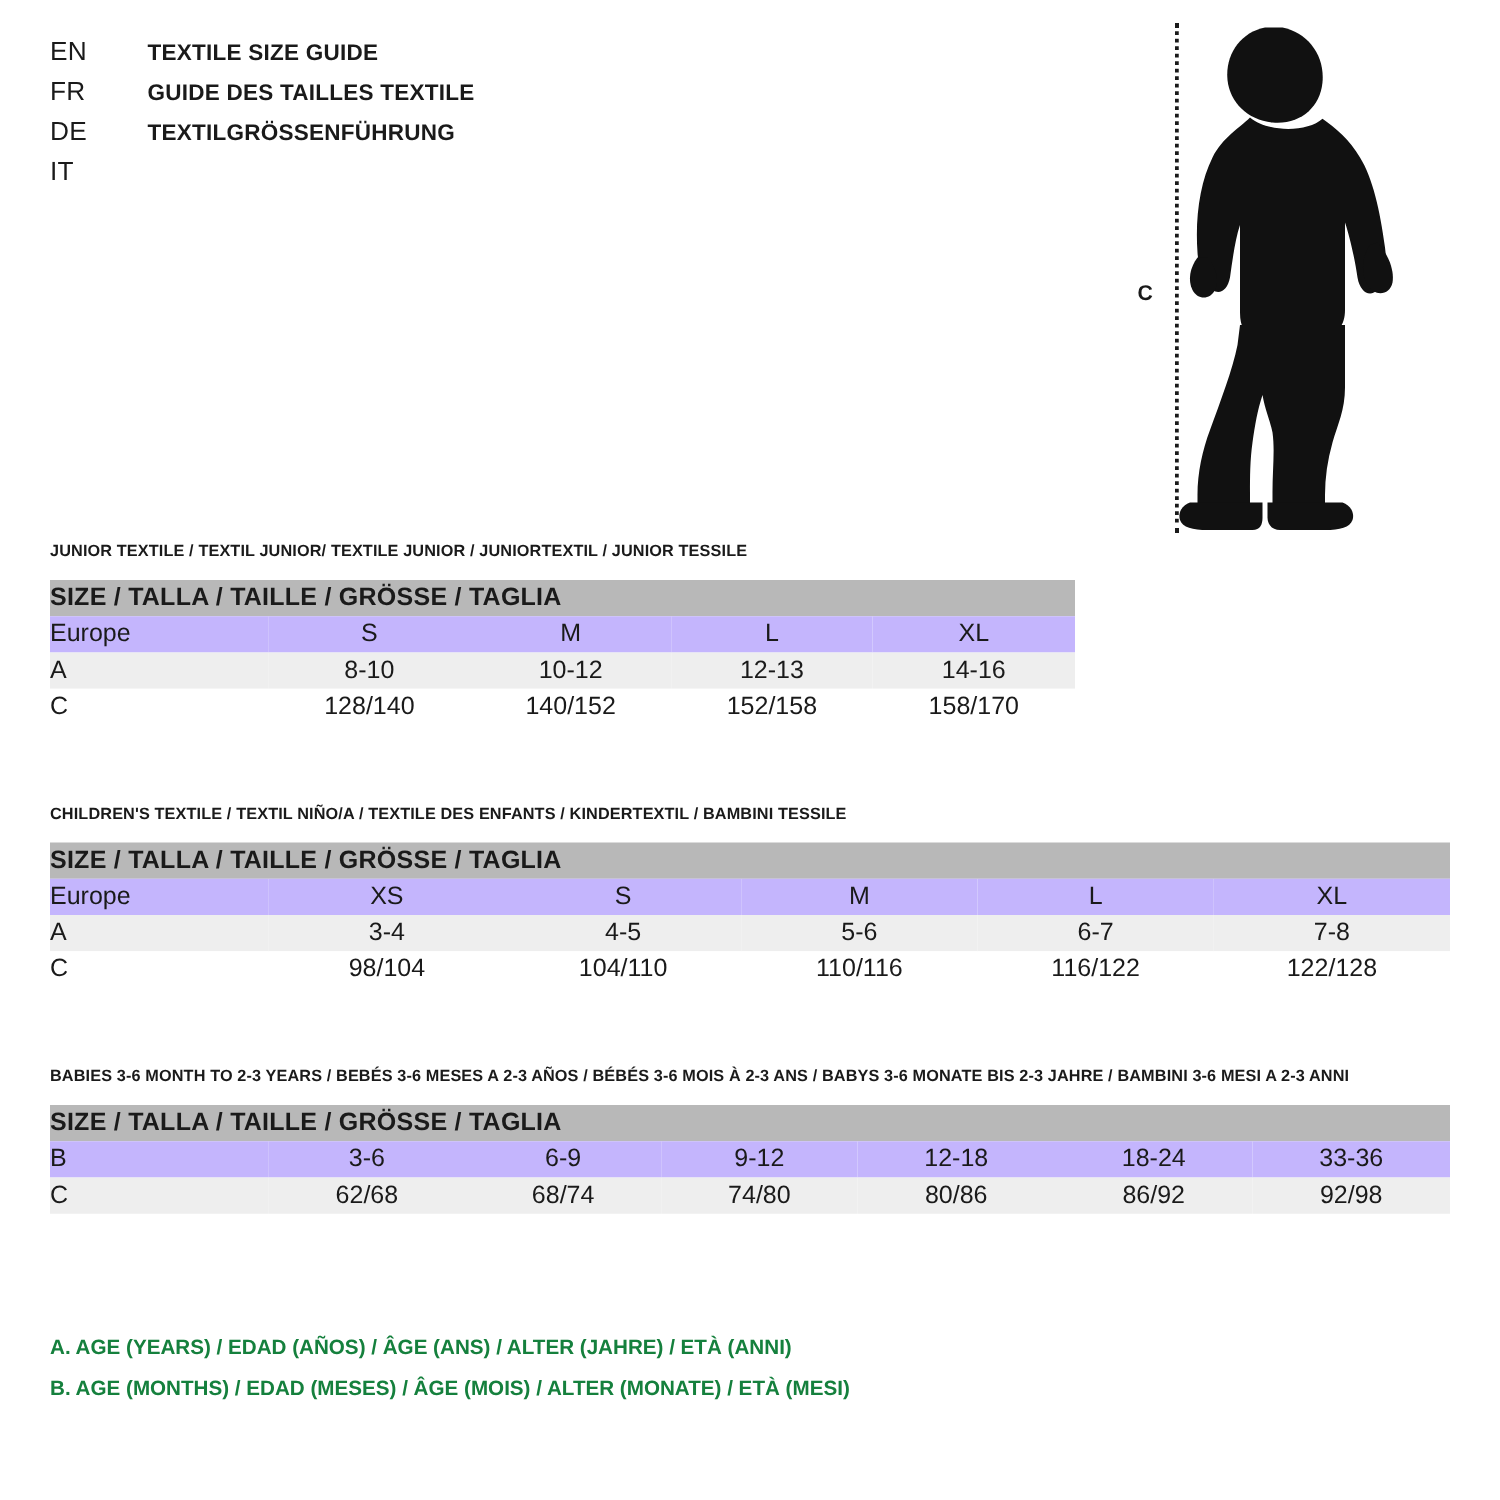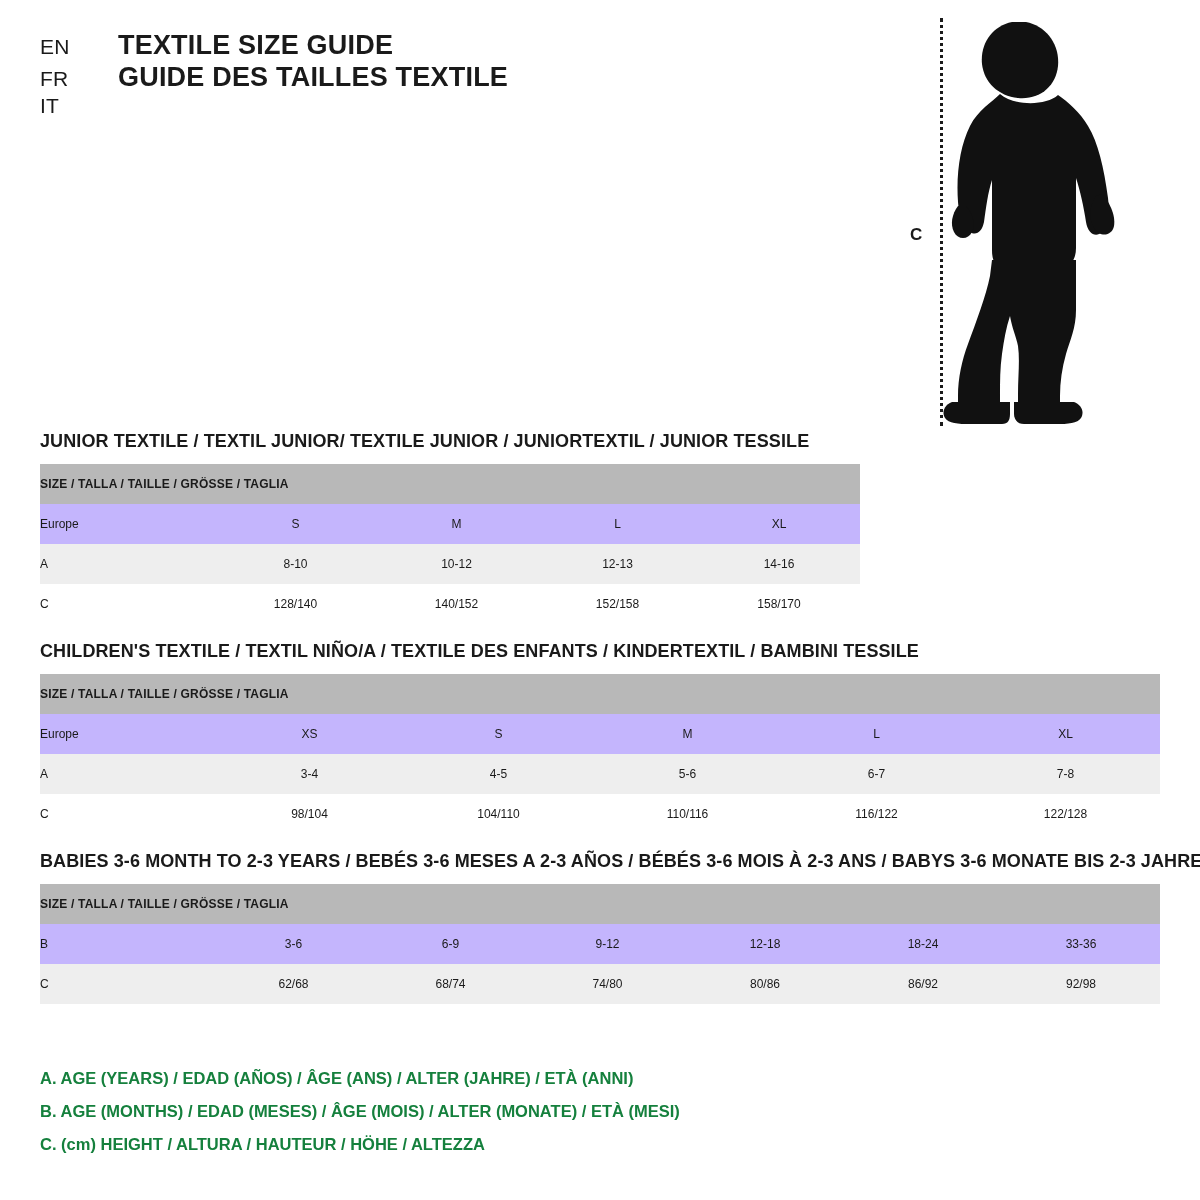--- a/index.html
+++ b/index.html
@@ -35,21 +35,21 @@
     height: 32px;
   }
   .header-lang {
     width: 78px;
     font-size: 21px;
     font-weight: 400;
     letter-spacing: 0.2px;
     color: #1a1a1a;
   }
   .header-text {
-    font-size: 27px;
+    font-size: 18px;
     font-weight: 700;
     letter-spacing: 0.2px;
     color: #1a1a1a;
   }
 
   
   .figure {
     position: absolute;
     left: 900px;
     top: 10px;
@@ -74,37 +74,37 @@
     border-left: 3px dotted #1a1a1a;
   }
 
   
   .section {
     position: absolute;
     left: 40px;
     width: 1120px;
   }
   .section-title {
-    font-size: 18px;
+    font-size: 13px;
     font-weight: 700;
     letter-spacing: 0.1px;
     color: #1a1a1a;
     line-height: 26px;
     margin-bottom: 10px;
     white-space: nowrap;
   }
   table.size-table {
     border-collapse: collapse;
     width: 100%;
     table-layout: fixed;
   }
   table.size-table td {
-    font-size: 12px;
-    color: #1a1a1a;
-    height: 40px;
+    font-size: 20px;
+    color: #1a1a1a;
+    height: 29px;
     padding: 0;
     vertical-align: middle;
   }
   td.label-cell {
     padding-left: 6px;
     text-align: left;
   }
   td.val-cell {
     text-align: center;
   }
@@ -150,20 +150,24 @@
 <div class="page">
 
   <div class="header">
     <div class="header-row">
       <div class="header-lang">EN</div>
       <div class="header-text">TEXTILE SIZE GUIDE</div>
     </div>
     <div class="header-row">
       <div class="header-lang">FR</div>
       <div class="header-text">GUIDE DES TAILLES TEXTILE</div>
+    </div>
+    <div class="header-row">
+      <div class="header-lang">DE</div>
+      <div class="header-text">TEXTILGRÖSSENFÜHRUNG</div>
     </div>
     <div class="header-row">
       <div class="header-lang">IT</div>
     </div>
   </div>
 
   <div class="figure">
     <div class="dash-line"></div>
     <div class="figure-label">C</div>
     <svg width="260" height="420" viewBox="0 0 260 420">
@@ -314,16 +318,15 @@
           <td class="val-cell">86/92</td>
           <td class="val-cell">92/98</td>
         </tr>
       </tbody>
     </table>
   </div>
 
   <div class="legend">
     <div class="legend-line">A. AGE (YEARS) / EDAD (AÑOS) / ÂGE (ANS) / ALTER (JAHRE) / ETÀ (ANNI)</div>
     <div class="legend-line">B. AGE (MONTHS) / EDAD (MESES) / ÂGE (MOIS) / ALTER (MONATE) / ETÀ (MESI)</div>
-    <div class="legend-line">C. (cm) HEIGHT / ALTURA / HAUTEUR / HÖHE / ALTEZZA</div>
   </div>
 
 </div>
 
 </body></html>

